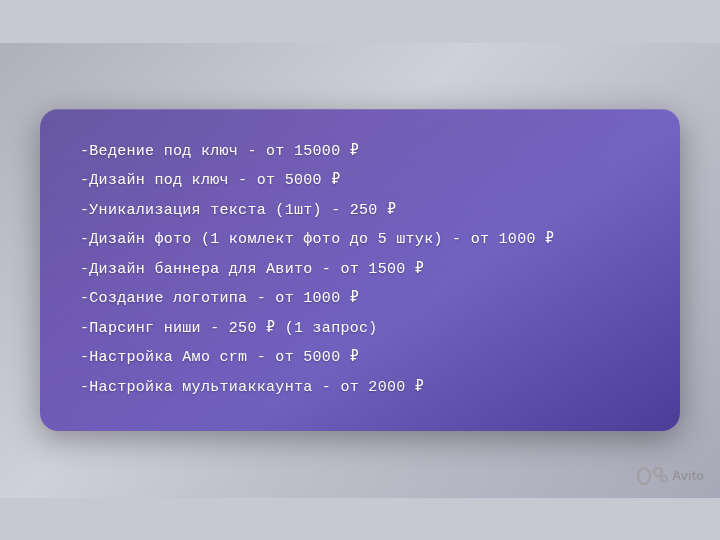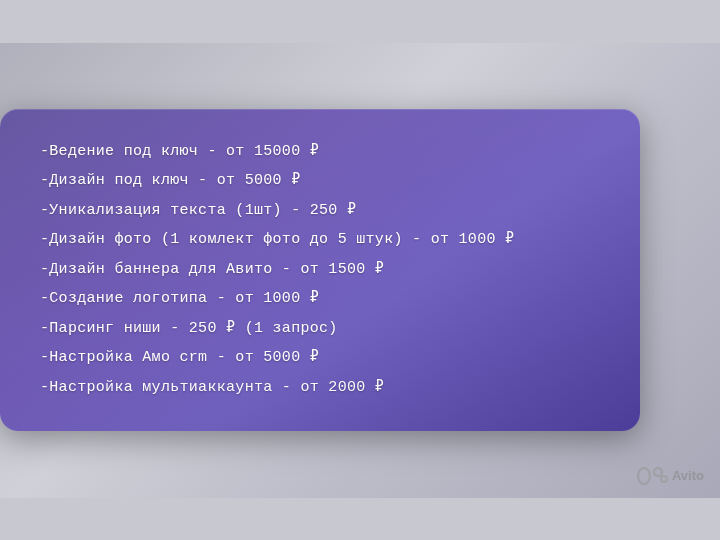--- a/index.html
+++ b/index.html
@@ -18,20 +18,21 @@
       justify-content: center;
       font-family: 'Arial', sans-serif;
     }
 
     .background {
       width: 720px;
       height: 455px;
       background: linear-gradient(135deg, #b0b0bc 0%, #d0d0d8 40%, #c0c0cc 60%, #a8a8b8 100%);
       display: flex;
       align-items: center;
+      justify-content: center;
       position: relative;
     }
 
     .card {
       background: linear-gradient(145deg, #5a4a9a 0%, #6a55b0 30%, #7060c0 60%, #5040a0 100%);
       border-radius: 18px;
       padding: 32px 40px;
       width: 640px;
       box-shadow: 0 8px 32px rgba(0,0,0,0.35), inset 0 1px 0 rgba(255,255,255,0.15);
       position: relative;

